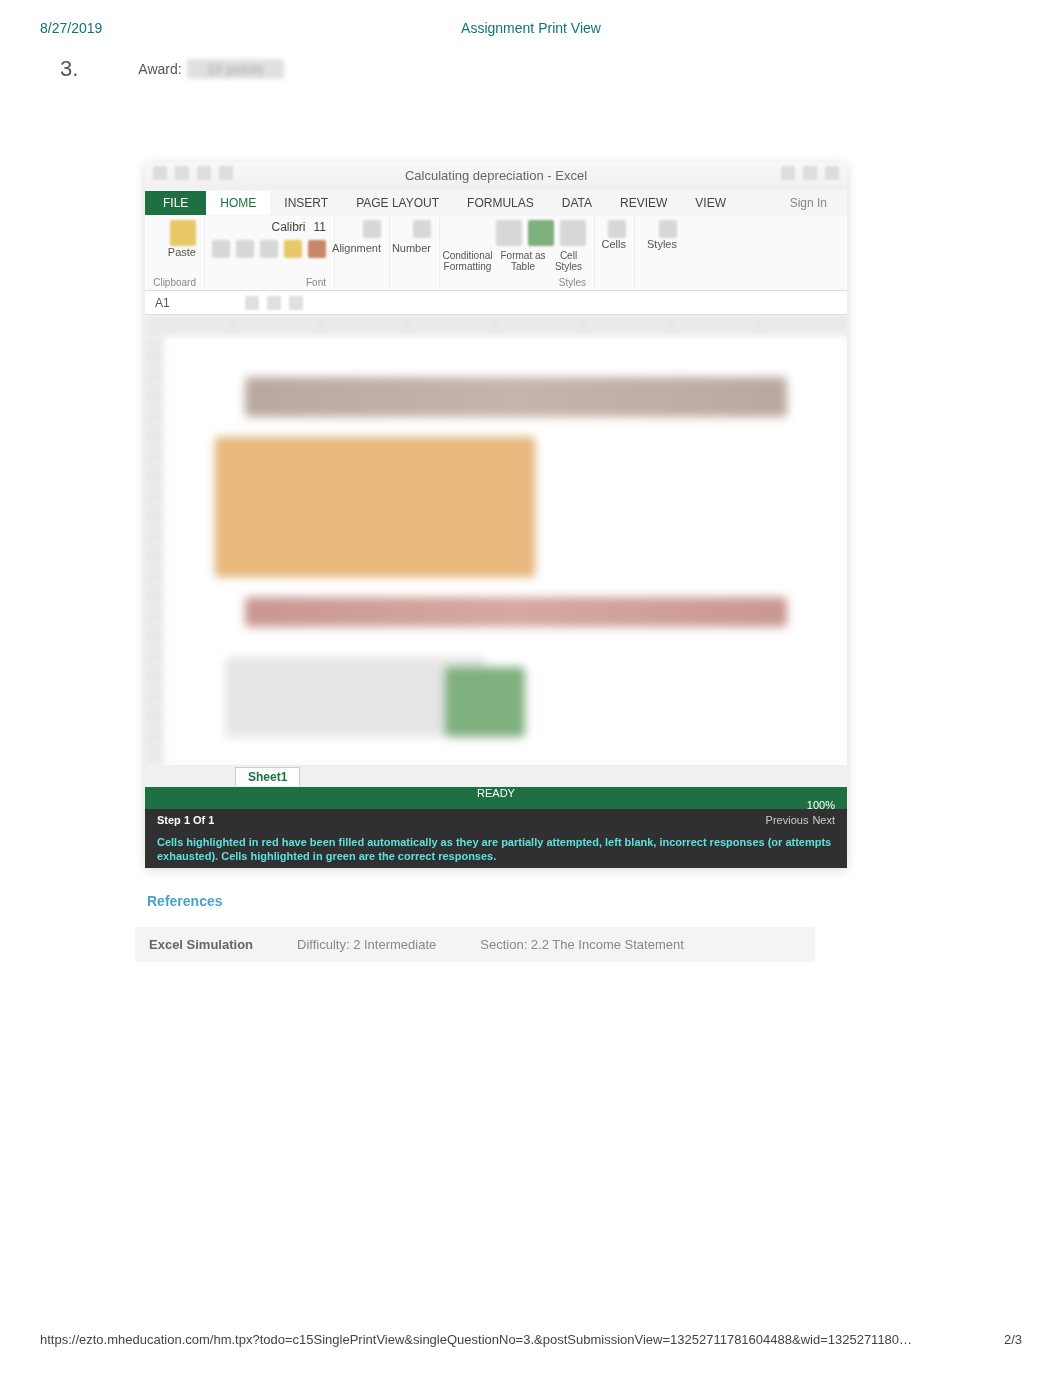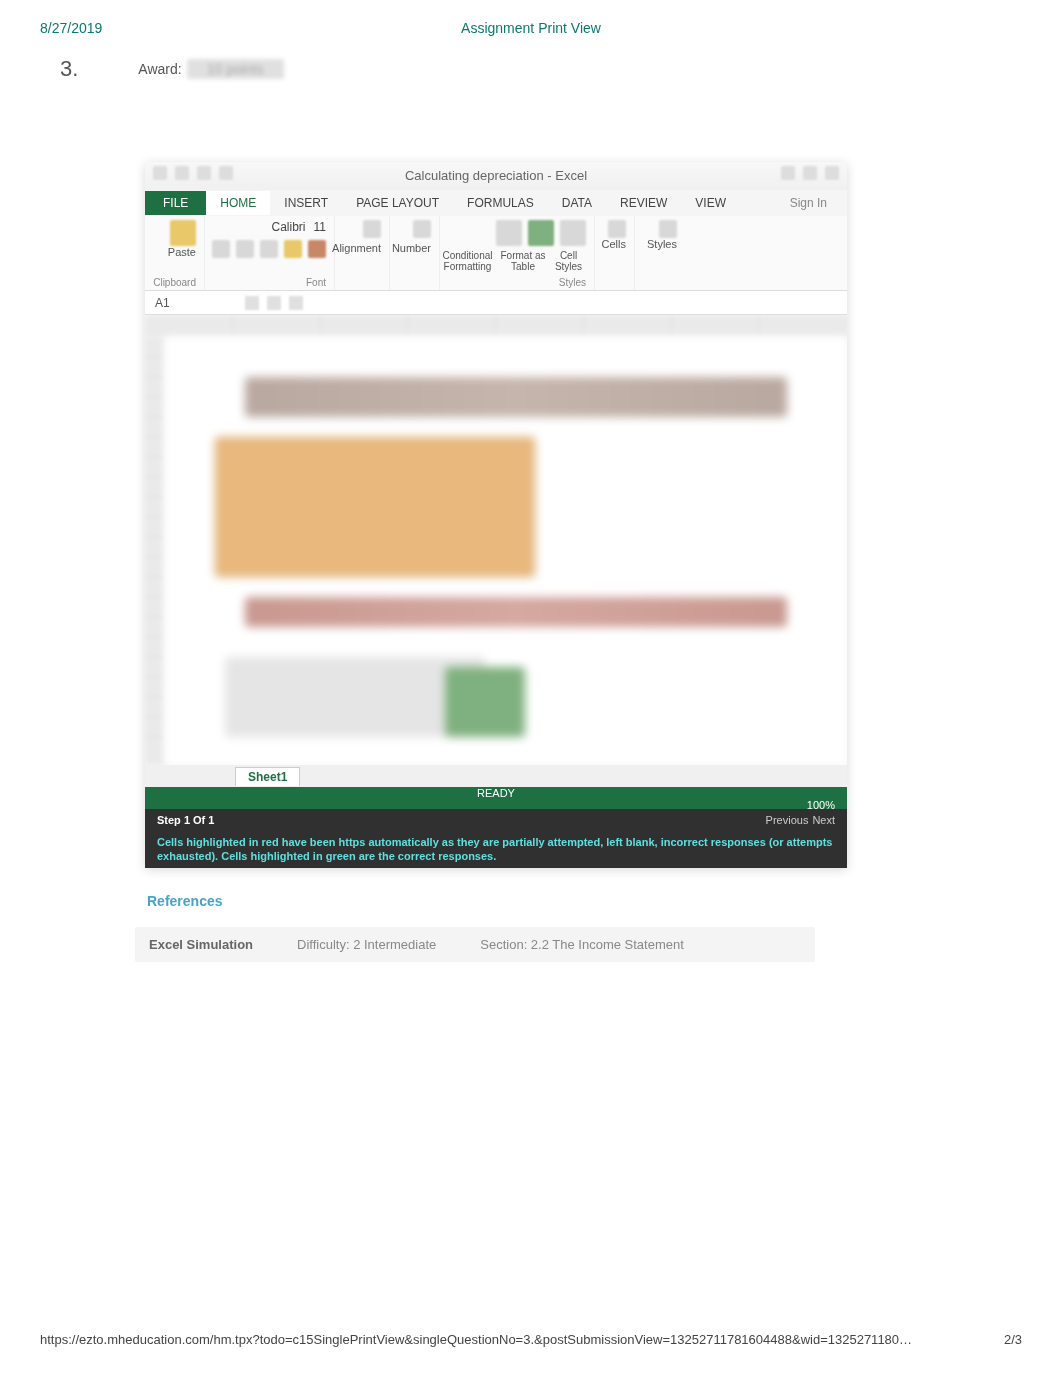--- a/index.html
+++ b/index.html
@@ -529,21 +529,21 @@
   </div>
 
   <div class="step-bar">
     <span>Step 1 Of 1</span>
     <div class="step-nav">
       <span>Previous</span>
       <span>Next</span>
     </div>
   </div>
 
-  <div class="info-bar">Cells highlighted in red have been https automatically as they are partially attempted, left blank, incorrect responses (or attempts exhausted). Cells highlighted in green are the correct responses.</div>
+  <div class="info-bar">Cells highlighted in red have been filled automatically as they are partially attempted, left blank, incorrect responses (or attempts exhausted). Cells highlighted in green are the correct responses.</div>
 </div>
 
 <div class="references">References</div>
 
 <div class="metadata-row">
   <span class="md-1">Excel Simulation</span>
   <span>Difficulty: 2 Intermediate</span>
   <span>Section: 2.2 The Income Statement</span>
 </div>
 

